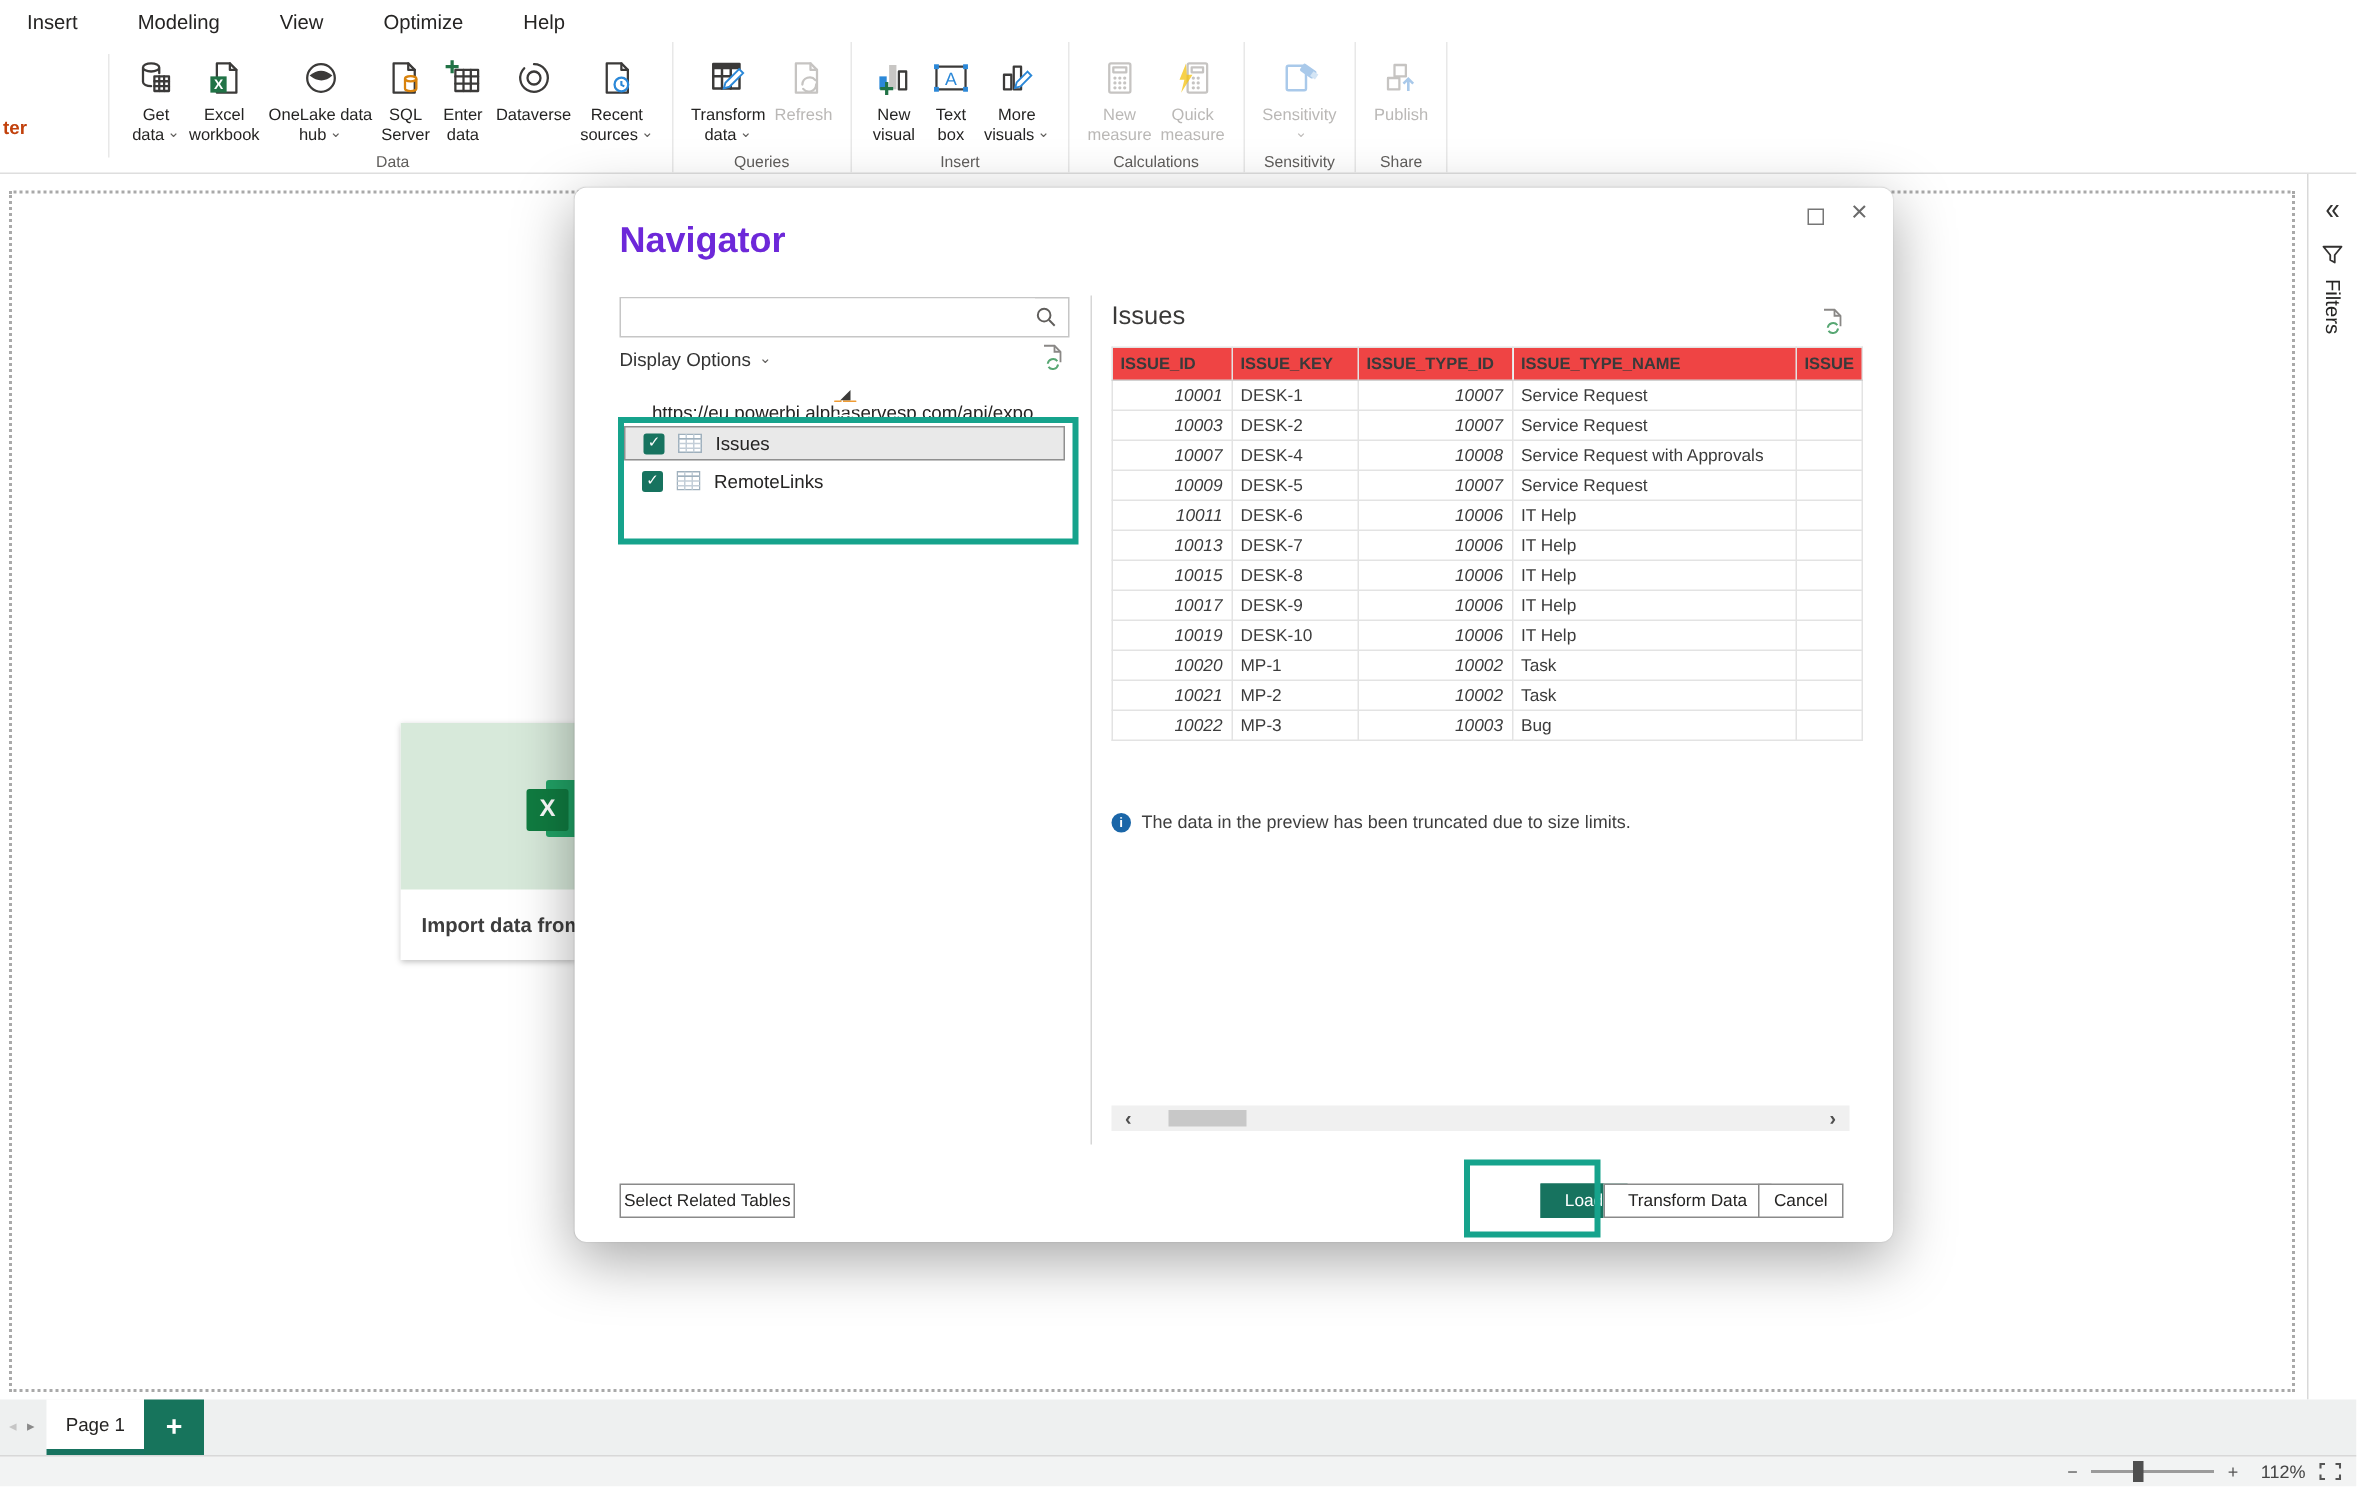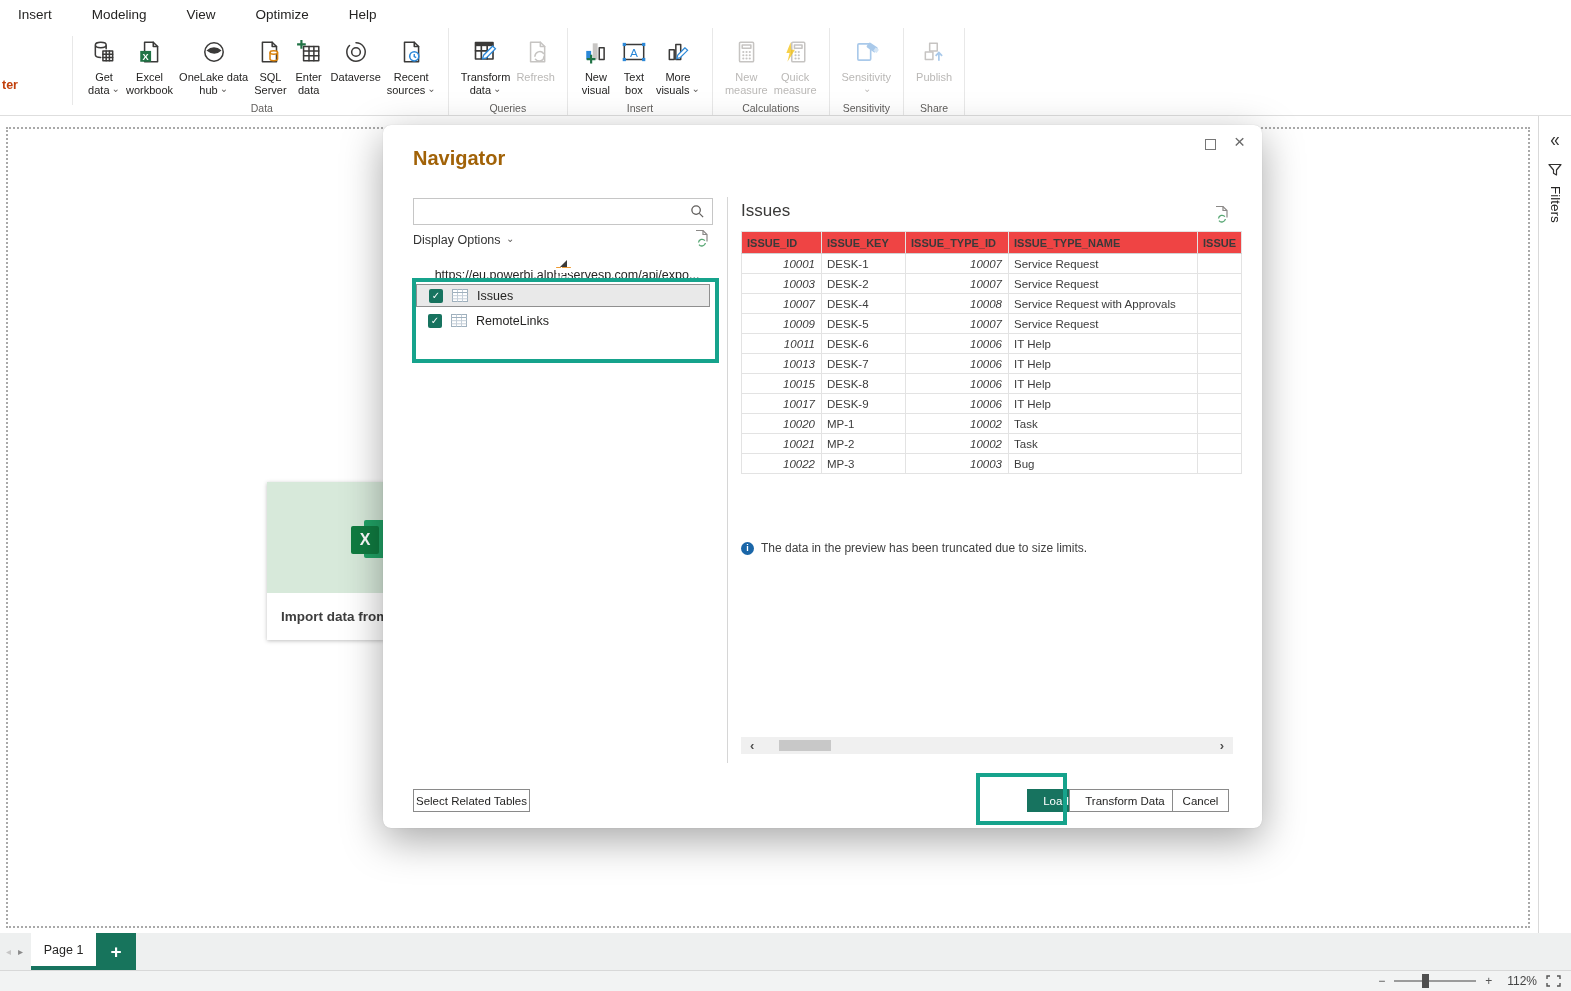--- a/index.html
+++ b/index.html
@@ -48,21 +48,21 @@
     border-radius:2px; color:#fff; font-weight:bold; font-size:16px; display:flex;
     align-items:center; justify-content:center; }
   .xcard-cap { height:47px; display:flex; align-items:center; padding-left:14px;
     font-size:13.5px; font-weight:bold; color:#3d3d3d; white-space:nowrap; }
 
   
   .dialog { position:absolute; left:383px; top:9px; width:879px; height:703px; background:#fff;
     border-radius:8px; box-shadow:0 12px 40px rgba(0,0,0,.35), 0 0 1px rgba(0,0,0,.2); z-index:5; }
   .dlg-max { position:absolute; left:822px; top:14px; width:11px; height:11px; border:1px solid #767676; cursor:pointer; }
   .dlg-close { position:absolute; left:851px; top:6px; font-size:19px; color:#6b6b6b; cursor:pointer; }
-  .dlg-title { position:absolute; left:30px; top:22px; font-size:20px; font-weight:600; color:#a16207; }
+  .dlg-title { position:absolute; left:30px; top:22px; font-size:24px; font-weight:600; color:#6d28d9; }
 
   .search { position:absolute; left:30px; top:73px; width:300px; height:27px; border:1px solid #c6c6c6;
     display:flex; align-items:center; }
   .search input { flex:1; border:none; outline:none; height:100%; padding:0 6px; font-size:12.5px; }
   .disp-opts { position:absolute; left:30px; top:108px; font-size:12.5px; color:#333; cursor:pointer; }
   .src-refresh { position:absolute; cursor:pointer; }
 
   .tree { position:absolute; left:30px; top:135px; width:302px; }
   .t-src { display:flex; align-items:center; height:22px; padding-left:6px; font-size:12.5px;flex-direction:column; }
   .tri { width:0; height:0; border-bottom:7px solid #3b3a39; border-left:7px solid transparent; margin-right:7px; }
@@ -509,20 +509,27 @@
             <td class="txt"></td>
           </tr>
           <tr>
             <td class="num">10017</td>
             <td class="txt">DESK-9</td>
             <td class="num">10006</td>
             <td class="txt">IT Help</td>
             <td class="txt"></td>
           </tr>
           <tr>
+            <td class="num">10019</td>
+            <td class="txt">DESK-10</td>
+            <td class="num">10006</td>
+            <td class="txt">IT Help</td>
+            <td class="txt"></td>
+          </tr>
+          <tr>
             <td class="num">10020</td>
             <td class="txt">MP-1</td>
             <td class="num">10002</td>
             <td class="txt">Task</td>
             <td class="txt"></td>
           </tr>
           <tr>
             <td class="num">10021</td>
             <td class="txt">MP-2</td>
             <td class="num">10002</td>

